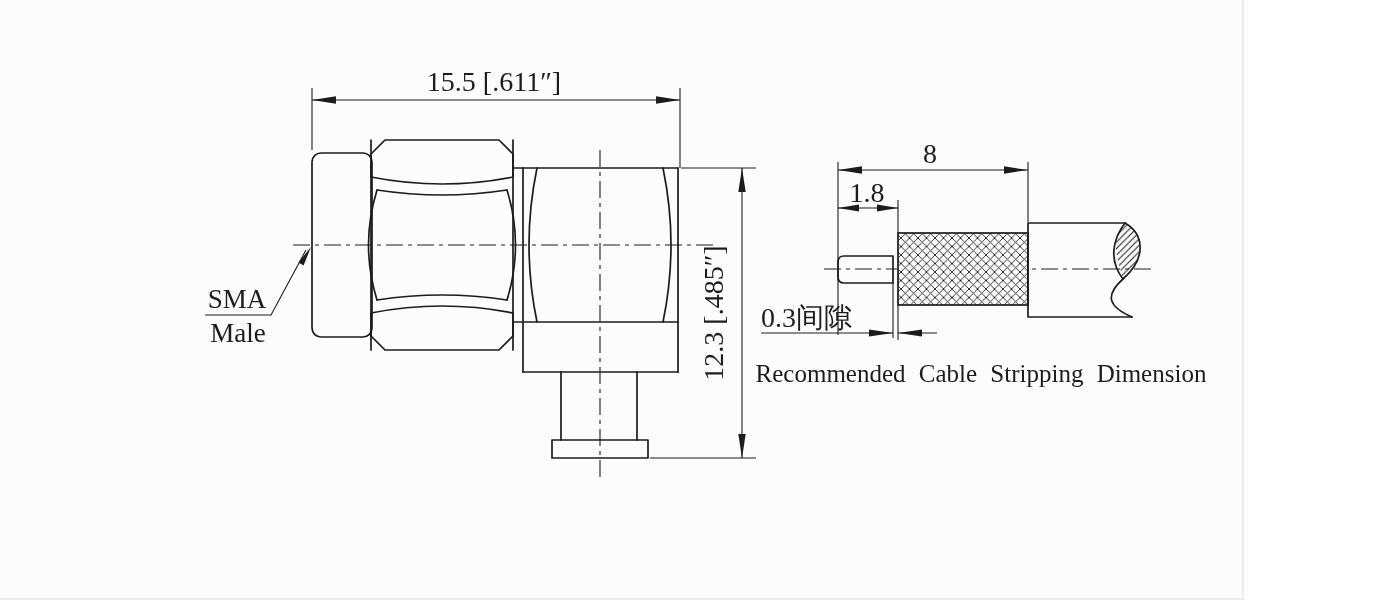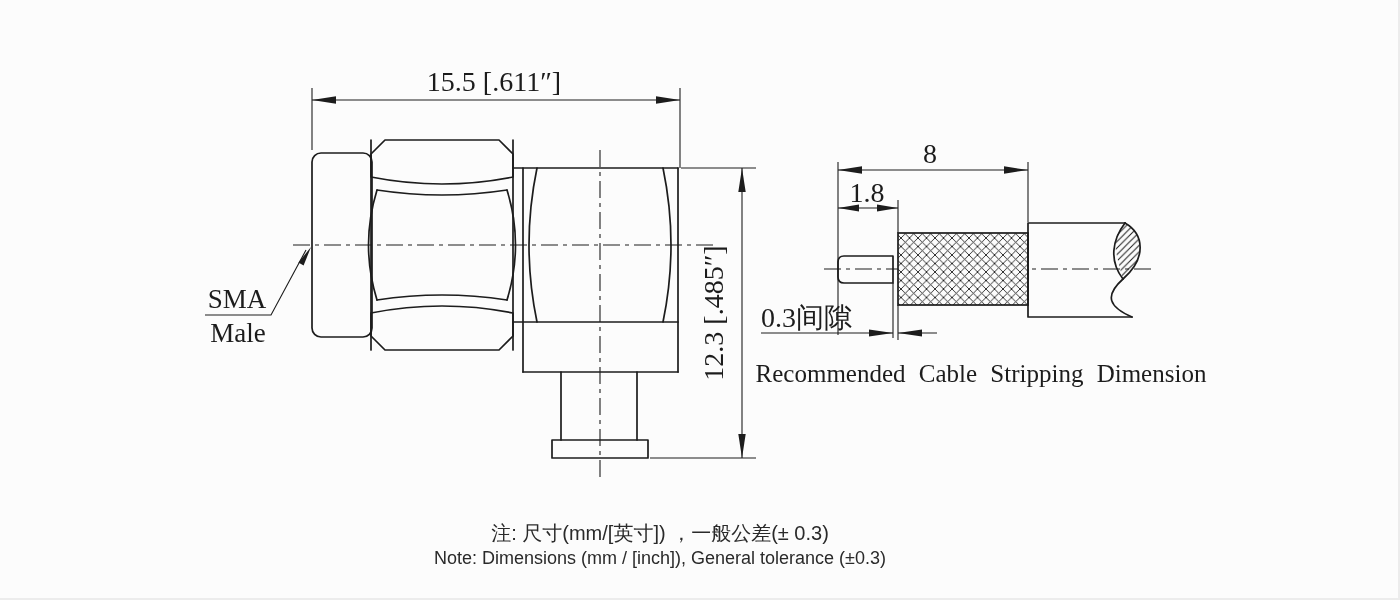--- a/index.html
+++ b/index.html
@@ -1,18 +1,18 @@
 <!DOCTYPE html>
 <html><head>
 <meta charset="utf-8">
 <style>
   html,body{margin:0;padding:0;background:#ffffff;}
   #sheet{
     position:relative;
-    width:1400px;height:600px;
+    width:1244px;height:600px;
     background:#fcfcfc;
     border-right:2px solid #ececec;
     border-bottom:2px solid #ececec;
     box-sizing:border-box;
     overflow:hidden;
     font-family:"Liberation Sans", sans-serif;
   }
   svg{position:absolute;left:0;top:0;}
   
   .ol{fill:none;stroke:#1c1c1c;stroke-width:1.7;stroke-linejoin:round;stroke-linecap:round;}
@@ -148,18 +148,14 @@
         <path class="tl" d="M898,333 H937"></path>
         <polygon class="arw" points="893,333 869,329.4 869,336.6"></polygon>
         <polygon class="arw" points="898,333 922,329.4 922,336.6"></polygon>
         <text class="cadtext" x="761" y="327" text-anchor="start">0.3间隙</text>
       </g>
 
       <text class="cap" x="981" y="382" text-anchor="middle">Recommended Cable Stripping Dimension</text>
     </g>
   </svg>
 
-  <div class="notes">
-    <div class="note-zh">注: 尺寸(mm/[英寸]) ，一般公差(± 0.3)</div>
-    <div class="note-en">Note: Dimensions (mm / [inch]), General tolerance (±0.3)</div>
-  </div>
 
 </div>
 
 </body></html>

